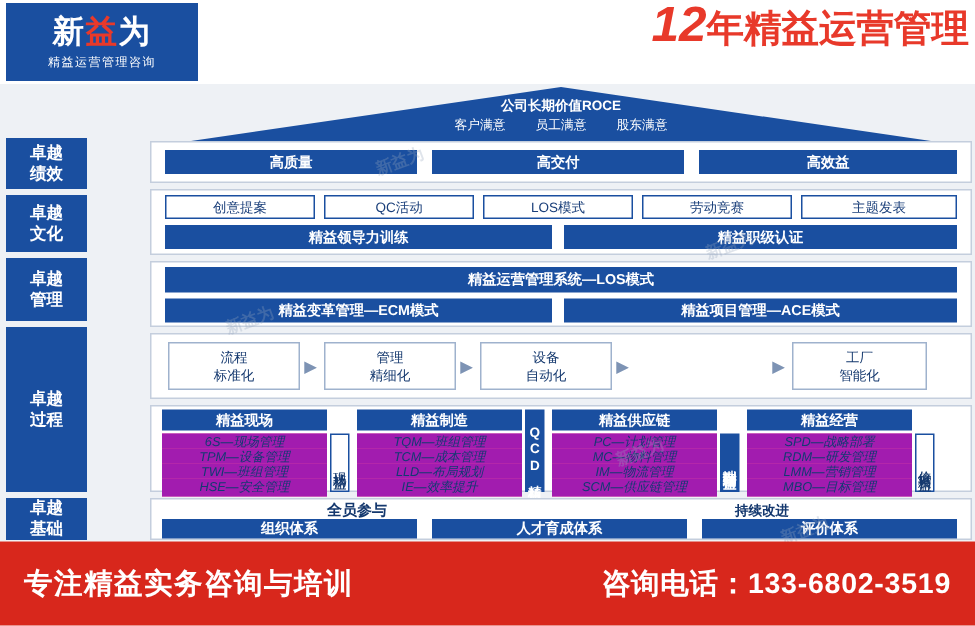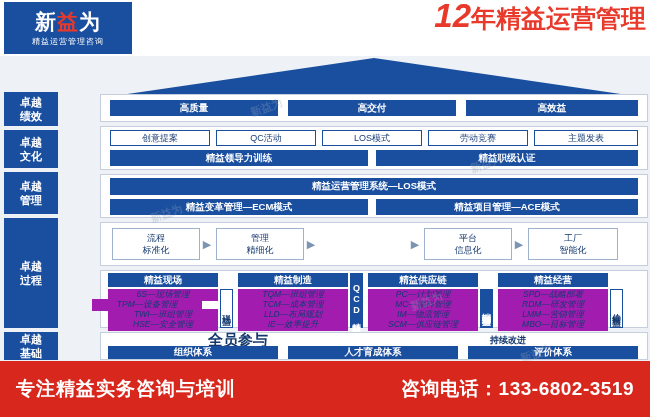--- a/index.html
+++ b/index.html
@@ -153,20 +153,26 @@
     </div>
   </div>
 
   <div class="diagram">
 
     <div class="roof">
       <svg width="548" height="40" viewBox="0 0 548 40">
         <polygon points="274,0 548,40 0,40" fill="#1a4fa0"></polygon>
       </svg>
     </div>
+    <div class="roof-text">
+      <div>公司长期价值ROCE</div>
+      <div class="sub">
+        <span>客户满意</span><span>员工满意</span><span>股东满意</span>
+      </div>
+    </div>
 
     <div class="pillar" style="top:36px; height:34px;">
       <span>卓越</span>
       <span>绩效</span>
     </div>
     <div class="pillar" style="top:74px; height:38px;">
       <span>卓越</span>
       <span>文化</span>
     </div>
     <div class="pillar" style="top:116px; height:42px;">
@@ -203,34 +209,34 @@
 
     <div class="panel" style="left:100px; top:166px; width:548px; height:44px;"></div>
     <div class="procbox" style="left:112px; top:172px; width:88px; height:32px;">
       <div><span>流程</span><br><span>标准化</span></div>
     </div>
     <div class="arrow" style="left:202px; top:181px;">▶</div>
     <div class="procbox" style="left:216px; top:172px; width:88px; height:32px;">
       <div><span>管理</span><br><span>精细化</span></div>
     </div>
     <div class="arrow" style="left:306px; top:181px;">▶</div>
+    <div class="procbox" style="left:320px; top:172px; width:88px; height:32px;">
+      <div><span>设备</span><br><span>自动化</span></div>
+    </div>
     <div class="arrow" style="left:410px; top:181px;">▶</div>
-    <div class="procbox" style="left:424px; top:172px; width:88px; height:32px;">
-      <div><span>平台</span><br><span>信息化</span></div>
-    </div>
     <div class="arrow" style="left:514px; top:181px;">▶</div>
     <div class="procbox" style="left:528px; top:172px; width:90px; height:32px;">
       <div><span>工厂</span><br><span>智能化</span></div>
     </div>
 
     <div class="panel" style="left:100px; top:214px; width:548px; height:58px;"></div>
 
     <div class="colhead" style="left:108px; top:217px; width:110px; height:14px;">精益现场</div>
     <div class="item" style="left:108px; top:233px; width:110px; height:9px;">6S—现场管理</div>
-    <div class="item" style="left:92px; top:243px; width:110px; height:9px;">TPM—设备管理</div>
+    <div class="item" style="left:108px; top:243px; width:110px; height:9px;">TPM—设备管理</div>
     <div class="item" style="left:108px; top:253px; width:110px; height:9px;">TWI—班组管理</div>
     <div class="item" style="left:108px; top:263px; width:110px; height:9px;">HSE—安全管理</div>
     <div class="vbar white" style="left:220px; top:233px; width:13px; height:39px;">现场精益</div>
 
     <div class="colhead" style="left:238px; top:217px; width:110px; height:14px;">精益制造</div>
     <div class="item" style="left:238px; top:233px; width:110px; height:9px;">TQM—班组管理</div>
     <div class="item" style="left:238px; top:243px; width:110px; height:9px;">TCM—成本管理</div>
     <div class="item" style="left:238px; top:253px; width:110px; height:9px;">LLD—布局规划</div>
     <div class="item" style="left:238px; top:263px; width:110px; height:9px;">IE—效率提升</div>
     <div class="vbar" style="left:350px; top:217px; width:13px; height:55px;">QCD精益</div>
@@ -243,21 +249,21 @@
     <div class="vbar" style="left:480px; top:233px; width:13px; height:39px;">端到端精益</div>
 
     <div class="colhead" style="left:498px; top:217px; width:110px; height:14px;">精益经营</div>
     <div class="item" style="left:498px; top:233px; width:110px; height:9px;">SPD—战略部署</div>
     <div class="item" style="left:498px; top:243px; width:110px; height:9px;">RDM—研发管理</div>
     <div class="item" style="left:498px; top:253px; width:110px; height:9px;">LMM—营销管理</div>
     <div class="item" style="left:498px; top:263px; width:110px; height:9px;">MBO—目标管理</div>
     <div class="vbar white" style="left:610px; top:233px; width:13px; height:39px;">价值增长精益</div>
 
     <div class="panel" style="left:100px; top:276px; width:548px; height:28px;"></div>
-    <div class="footbar" style="left:108px; top:278px; width:260px; height:12px; font-size:15px; background:transparent; color:#14386e;">全员参与</div>
+    <div class="footbar" style="left:108px; top:278px; width:260px; height:12px; font-size:10px; background:transparent; color:#14386e;">全员参与</div>
     <div class="footbar" style="left:378px; top:278px; width:260px; height:12px; font-size:9px; background:transparent; color:#14386e;">持续改进</div>
     <div class="footbar" style="left:108px; top:290px; width:170px; height:13px;">组织体系</div>
     <div class="footbar" style="left:288px; top:290px; width:170px; height:13px;font-family:Liberation Serif, serif;">人才育成体系</div>
     <div class="footbar" style="left:468px; top:290px; width:170px; height:13px;">评价体系</div>
 
     <div class="wm" style="left:250px; top:44px;">新益为</div>
     <div class="wm" style="left:470px; top:100px;">新益为</div>
     <div class="wm" style="left:150px; top:150px;">新益为</div>
     <div class="wm" style="left:410px; top:238px;">新益为</div>
     <div class="wm" style="left:520px; top:290px;">新益为</div>

